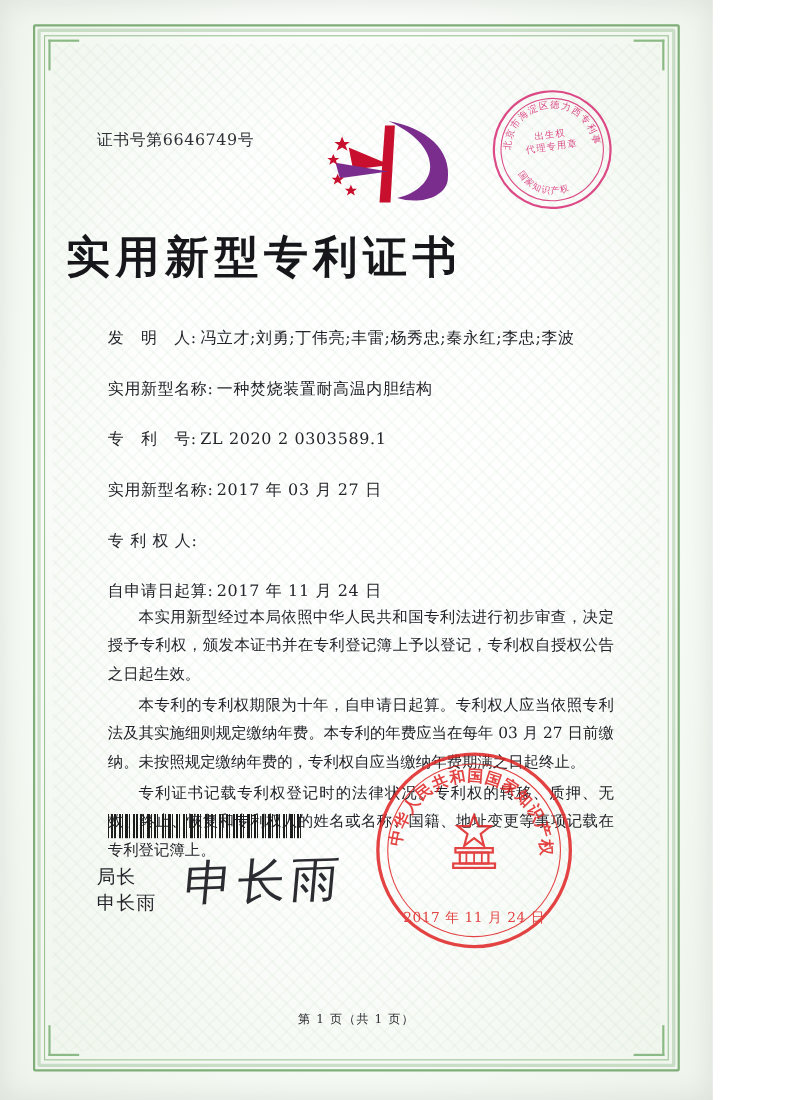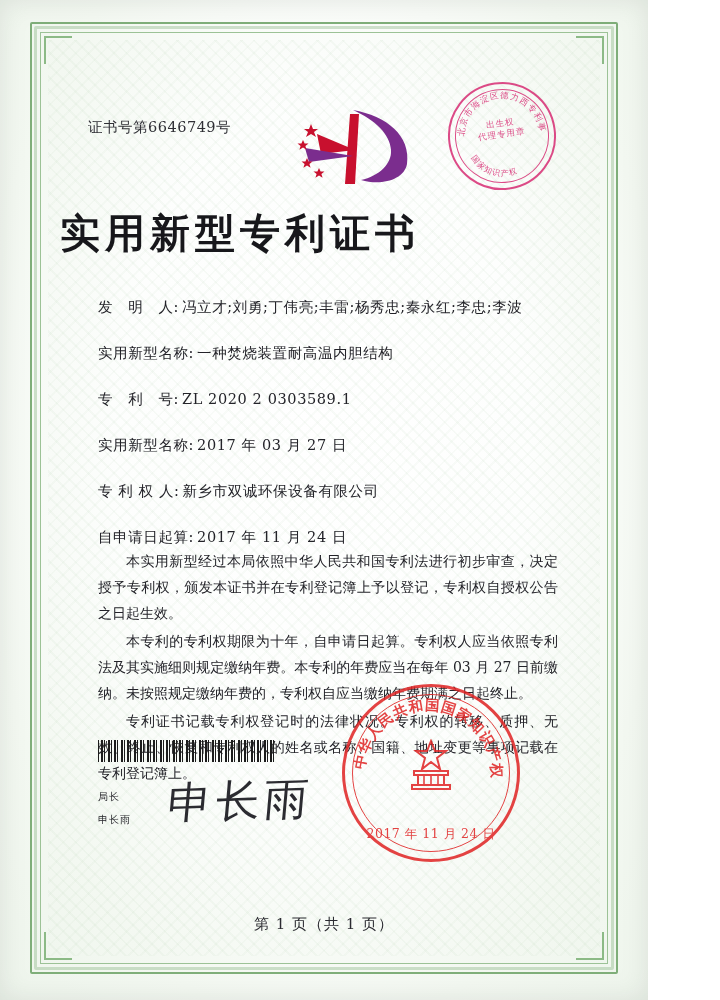--- a/index.html
+++ b/index.html
@@ -194,24 +194,24 @@
       #1c1c1c 0 1px, transparent 1px 3px,
       #1c1c1c 3px 5px, transparent 5px 6px,
       #1c1c1c 6px 7px, transparent 7px 10px,
       #1c1c1c 10px 12px, transparent 12px 13px
     );
   }
 
   
   .sign-block {
     position: absolute;
-    left: 38px;
+    left: 28px;
     top: 738px;
-    font-family: Liberation Mono, monospace;
-    font-size: 10px;
+    font-family: Liberation Serif, serif;
+    font-size: 17px;
     line-height: 23px;
     color: #232329;
     letter-spacing: 1px;
   }
   .handwriting {
     position: absolute;
     left: 108px;
     top: 724px;
     font-size: 44px;
     color: #1a1a20;
@@ -256,21 +256,21 @@
     letter-spacing: 0.5px;
     font-family: "DejaVu Serif", "Liberation Serif", serif;
   }
 
   
   .footer {
     position: absolute;
     left: 0; right: 0;
     bottom: 14px;
     text-align: center;
-    font-size: 15px;
+    font-size: 11px;
     color: #2b2b31;
     font-family: "DejaVu Serif", "Liberation Serif", serif;
     letter-spacing: 1px;
   }
 </style>
 </head>
 <body>
 
 <div id="certificate">
 
@@ -339,21 +339,20 @@
       <div class="field-row">
         <span class="field-label">专　利　号:</span>
         <span class="field-value">ZL 2020 2 0303589.1</span>
       </div>
       <div class="field-row">
         <span class="field-label">实用新型名称:</span>
         <span class="field-value">2017 年 03 月 27 日</span>
       </div>
       <div class="field-row">
         <span class="field-label">专 利 权 人:</span>
-        <span class="field-value">新乡市双诚环保设备有限公司</span>
       </div>
       <div class="field-row">
         <span class="field-label">自申请日起算:</span>
         <span class="field-value">2017 年 11 月 24 日</span>
       </div>
     </div>
 
     <div class="paragraphs">
       <p>本实用新型经过本局依照中华人民共和国专利法进行初步审查，决定授予专利权，颁发本证书并在专利登记簿上予以登记，专利权自授权公告之日起生效。</p>
       <p>本专利的专利权期限为十年，自申请日起算。专利权人应当依照专利法及其实施细则规定缴纳年费。本专利的年费应当在每年 03 月 27 日前缴纳。未按照规定缴纳年费的，专利权自应当缴纳年费期满之日起终止。</p>

